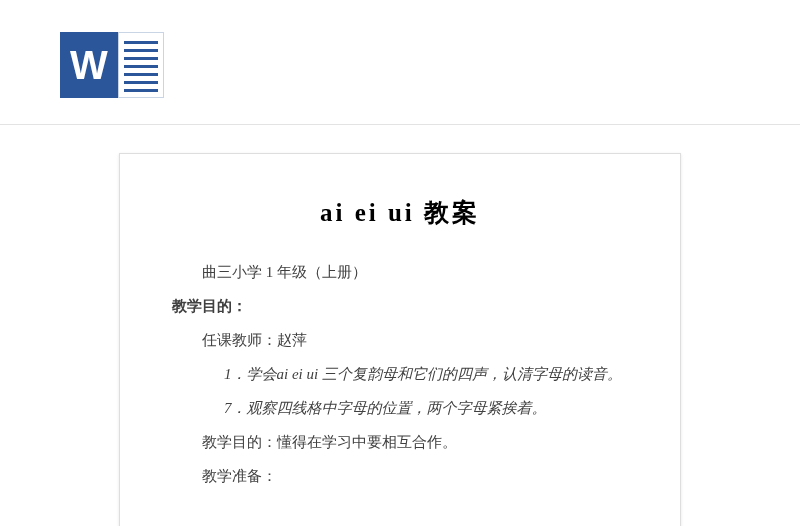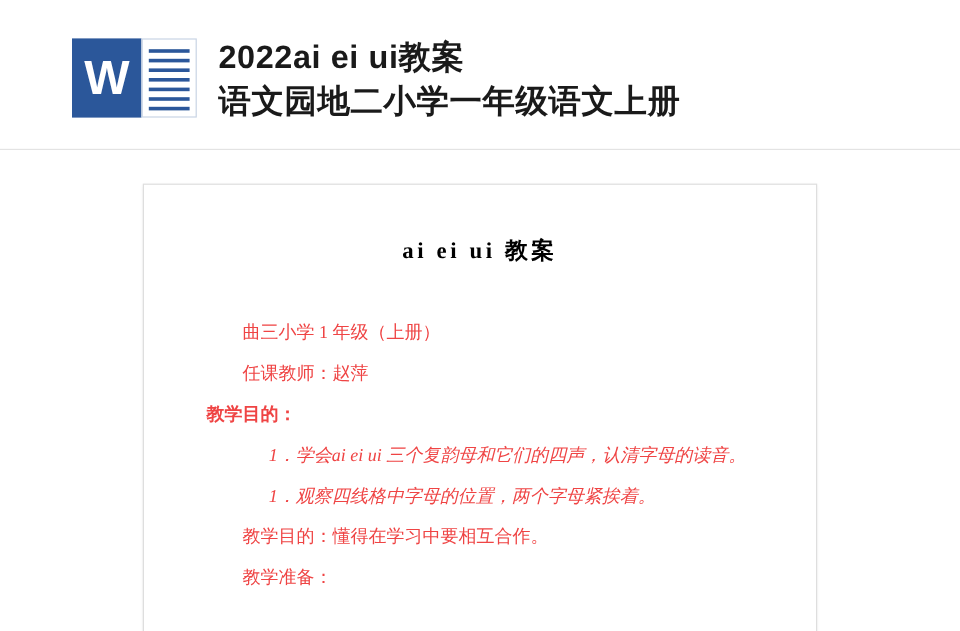--- a/index.html
+++ b/index.html
@@ -96,31 +96,31 @@
     background: #ffffff;
     border: 1px solid #dedede;
     box-shadow: 0 1px 3px rgba(0,0,0,0.10);
     box-sizing: border-box;
     padding: 34px 52px 0 52px;
     overflow: hidden;
   }
 
   .doc-title {
     text-align: center;
-    font-size: 19px;
+    font-size: 25px;
     font-weight: bold;
     letter-spacing: 3px;
-    margin: 8px 0 39px 0;
+    margin: 8px 0 26px 0;
     color: #000;
   }
 
   .doc-p {
     font-size: 15px;
     line-height: 34px;
-    color: #ef4444;
+    color: #404040;
     margin: 0;
     white-space: pre;
   }
   .doc-p.bold {
     font-weight: bold;
   }
   .doc-p.indent {
     padding-left: 30px;
   }
   .doc-p.list {
@@ -137,31 +137,27 @@
     <div class="page-block">
       <div class="line" style="top:8px"></div>
       <div class="line" style="top:16px"></div>
       <div class="line" style="top:24px"></div>
       <div class="line" style="top:32px"></div>
       <div class="line" style="top:40px"></div>
       <div class="line" style="top:48px"></div>
       <div class="line" style="top:56px"></div>
     </div>
   </div>
-  <div class="title-wrap">
-    <div class="title-line">2022ai ei ui教案</div>
-    <div class="title-line">语文园地二小学一年级语文上册</div>
-  </div>
 </div>
 <div class="header-rule"></div>
 
 <div class="page">
   <div class="doc-title">ai ei ui 教案</div>
 
   <p class="doc-p indent">曲三小学 1 年级（上册）</p>
+  <p class="doc-p bold">教学目的：</p>
   <p class="doc-p indent">任课教师：赵萍</p>
-  <p class="doc-p bold">教学目的：</p>
   <p class="doc-p list">1．学会ai ei ui 三个复韵母和它们的四声，认清字母的读音。</p>
-  <p class="doc-p list">1．观察四线格中字母的位置，两个字母紧挨着。</p>
+  <p class="doc-p list">7．观察四线格中字母的位置，两个字母紧挨着。</p>
   <p class="doc-p indent">教学目的：懂得在学习中要相互合作。</p>
   <p class="doc-p indent">教学准备：</p>
 
 </div>
 
 </body></html>

